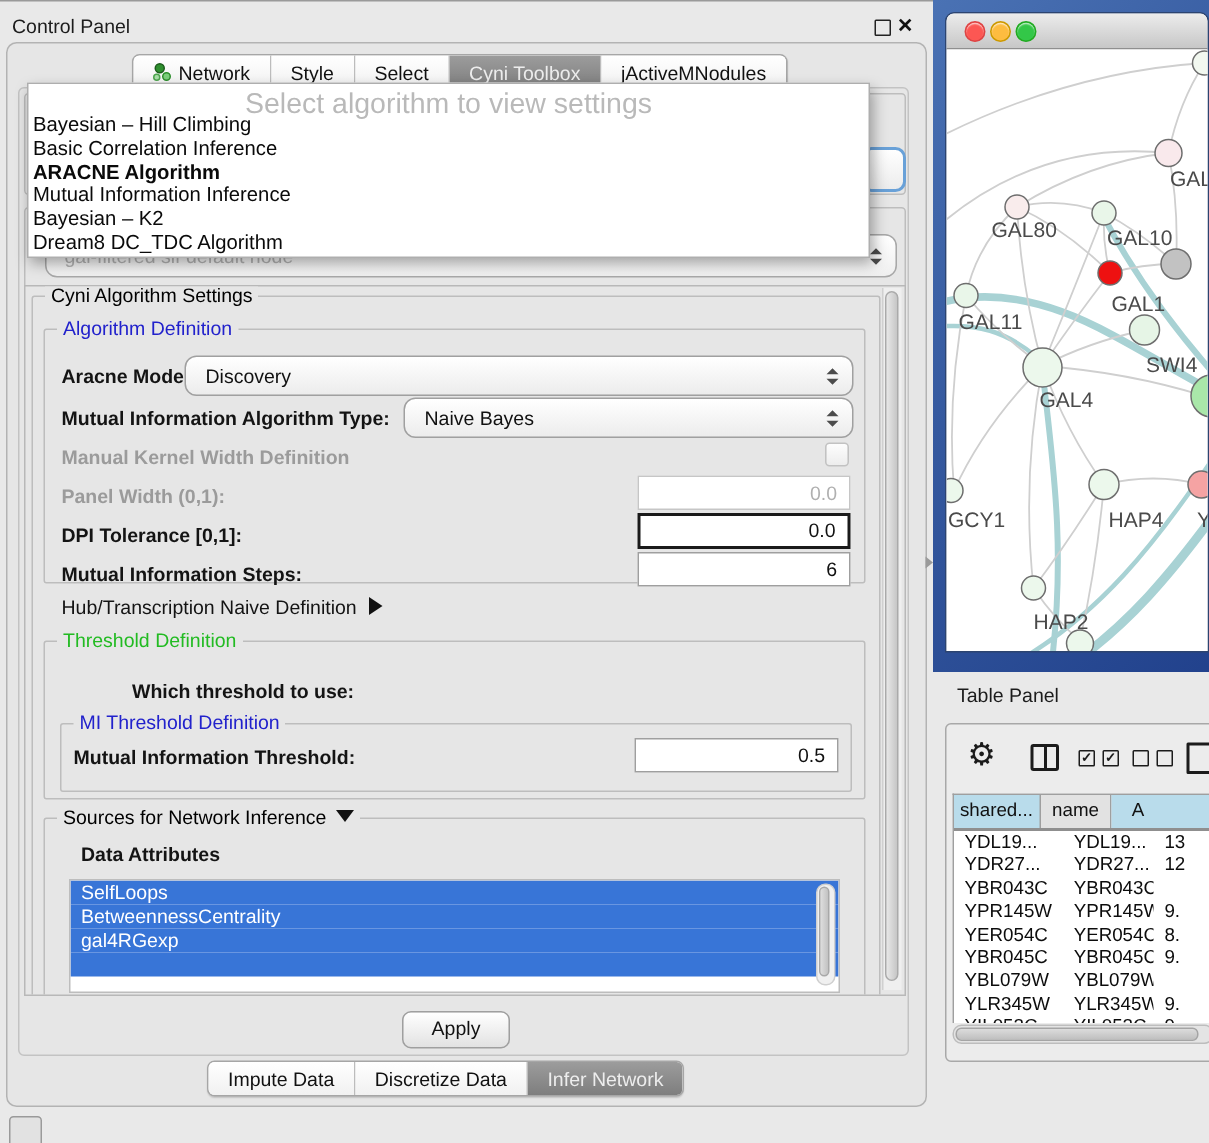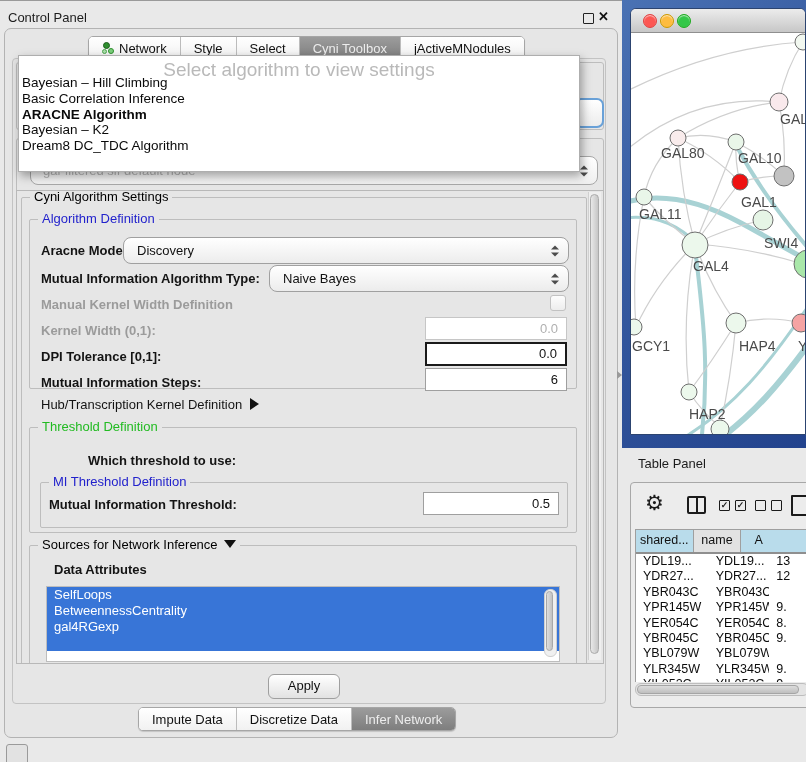--- a/index.html
+++ b/index.html
@@ -162,20 +162,21 @@
         <i class="up"></i>
         <i class="dn"></i>
       </span>
   </div>
 
   <div class="abs" id="algo-popup">
     <span class="ph">Select algorithm to view settings</span>
     <span class="it">Bayesian – Hill Climbing</span>
     <span class="it">Basic Correlation Inference</span>
     <span class="it sel">ARACNE Algorithm</span>
+    <span class="it">Mutual Information Inference</span>
     <span class="it">Bayesian – K2</span>
     <span class="it">Dream8 DC_TDC Algorithm</span>
   </div>
 
   <div class="abs" id="settings">
 
     <div class="fieldset" style="left:4px;top:6px;width:564px;height:900px;">
       <span class="legend">Cyni Algorithm Settings</span>
     </div>
 
@@ -193,29 +194,29 @@
     <span class="lbl" style="left:24px;top:80px;">Mutual Information Algorithm Type:</span>
     <div class="combo" style="left:252px;top:74px;width:298px;height:25px;">
       <span class="cv">Naive Bayes</span>
       <span class="spin">
           <i class="up"></i>
           <i class="dn"></i>
         </span>
     </div>
     <span class="lbl dis" style="left:24px;top:106px;">Manual Kernel Width Definition</span>
     <span class="checkbox" style="left:533px;top:104px;"></span>
-    <span class="lbl dis" style="left:24px;top:132px;">Kernel Width (0,1):</span>
+    <span class="lbl dis" style="left:24px;top:132px;">Panel Width (0,1):</span>
     <span class="field dis" style="left:408px;top:126px;width:142px;height:23px;">0.0</span>
     <span class="lbl" style="left:24px;top:158px;">DPI Tolerance [0,1]:</span>
     <span class="field focus" style="left:408px;top:151px;width:142px;height:24px;">0.0</span>
     <span class="lbl" style="left:24px;top:184px;">Mutual Information Steps:</span>
     <span class="field" style="left:408px;top:177px;width:142px;height:23px;">6</span>
 
     <span class="lbl" style="left:24px;top:206px;font-weight:normal;">
-      <span>Hub/Transcription Kernel Definition</span><span class="tri-right"></span>
+      <span>Hub/Transcription Naive Definition</span><span class="tri-right"></span>
     </span>
 
     <div class="fieldset" style="left:12px;top:236px;width:546px;height:104px;">
       <span class="legend green">Threshold Definition</span>
       <span class="lbl" style="left:58px;top:25px;">Which threshold to use:</span>
       <div class="fieldset" style="left:10px;top:54px;width:526px;height:44px;">
         <span class="legend blue">MI Threshold Definition</span>
         <span class="lbl" style="left:8px;top:14px;">Mutual Information Threshold:</span>
         <span class="field" style="left:382px;top:9px;width:136px;height:23px;">0.5</span>
       </div>

